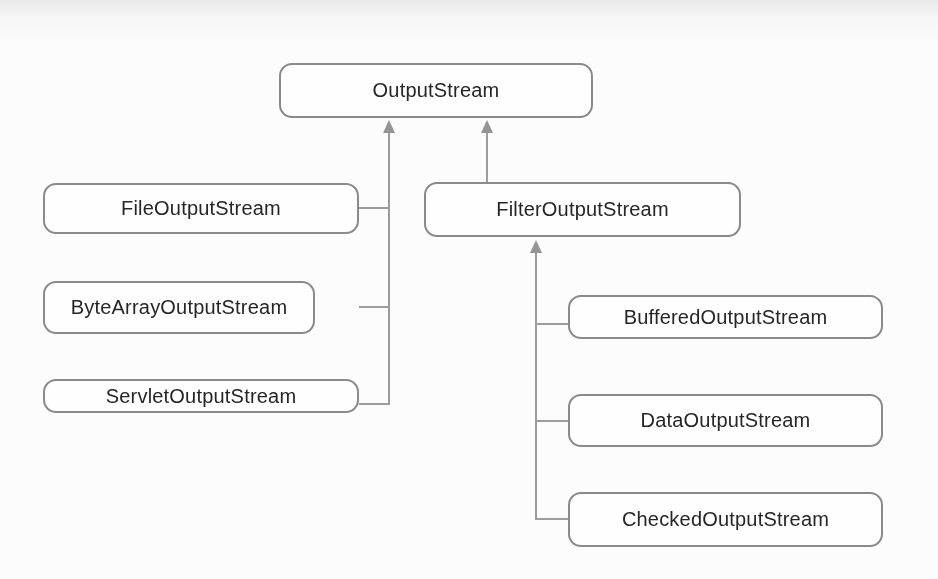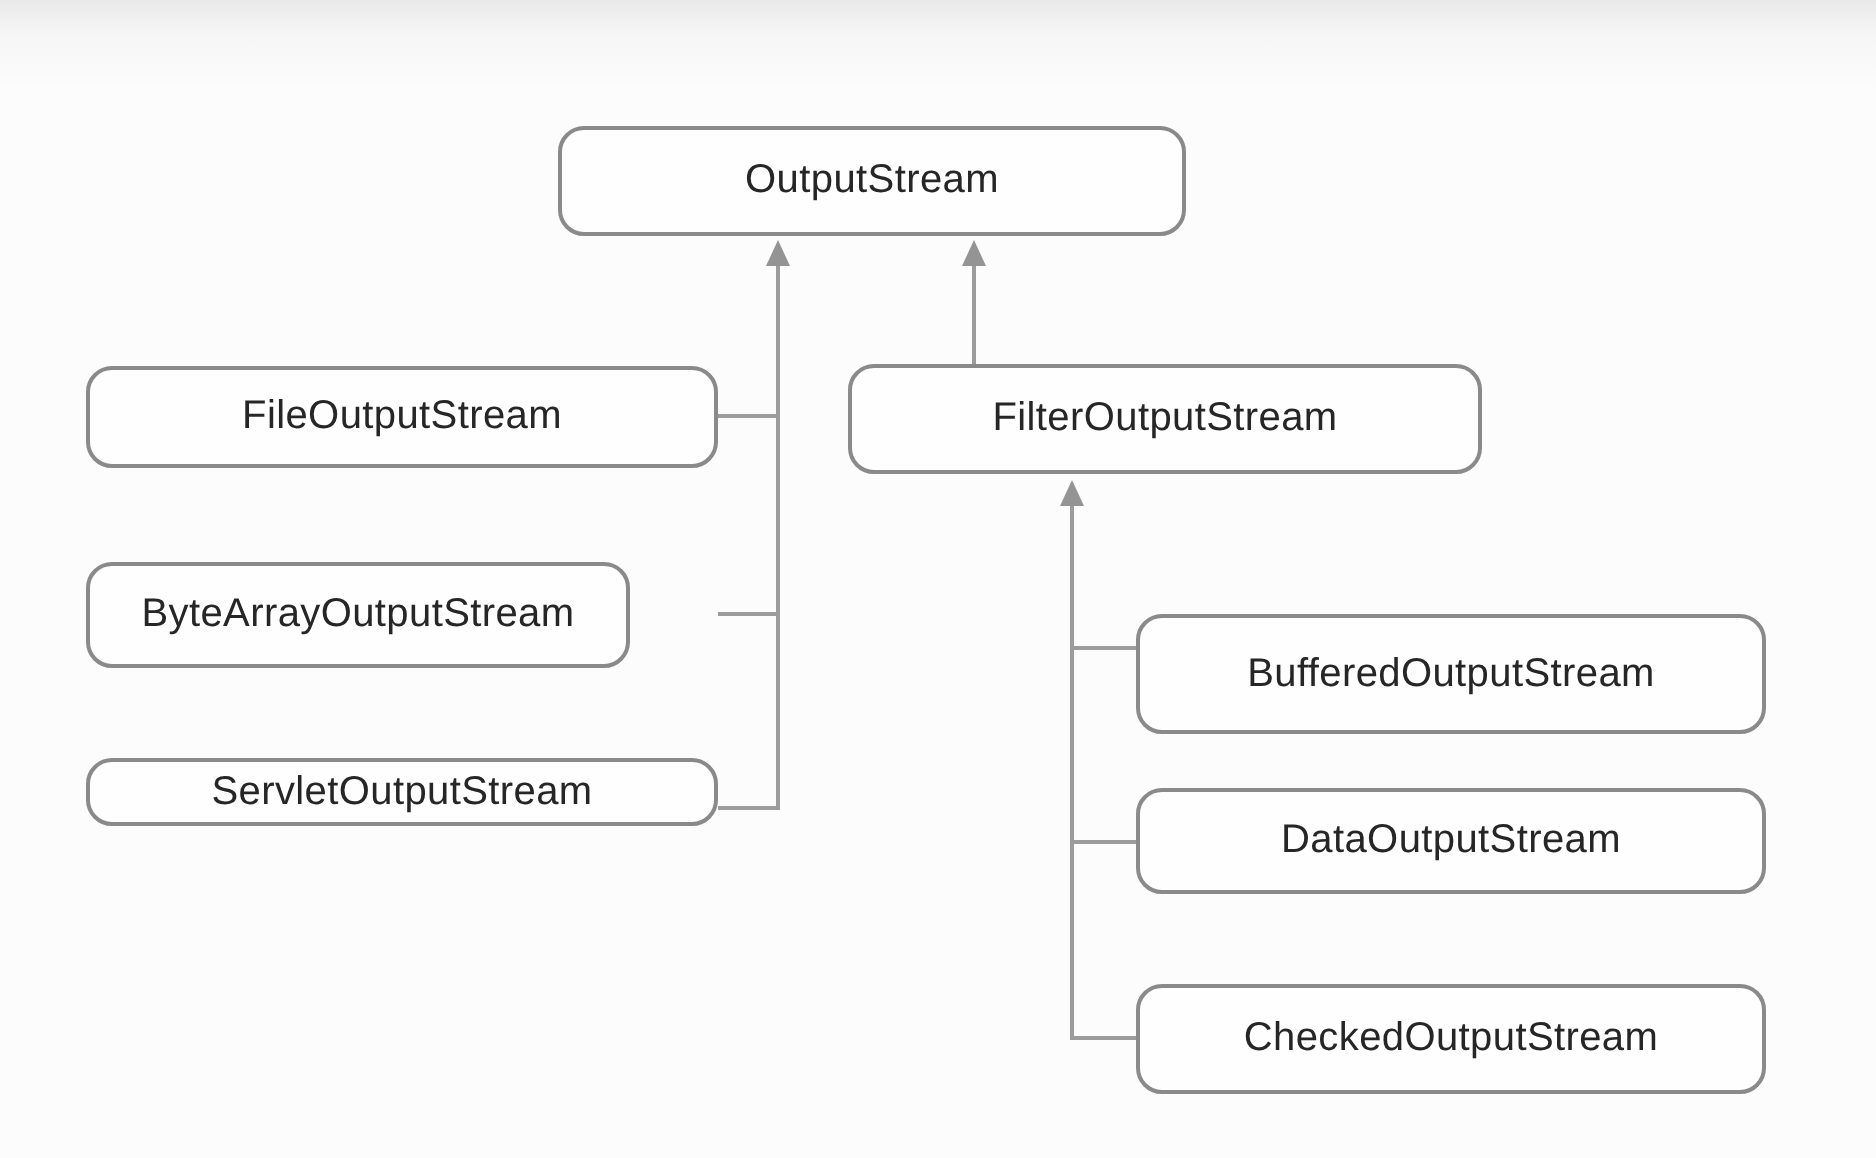--- a/index.html
+++ b/index.html
@@ -26,21 +26,21 @@
     color: #262626;
     letter-spacing: 0.2px;
     white-space: nowrap;
   }
   
   .node-outputstream        { left: 279px; top:  63px; width: 314px; height: 55px; }
   .node-fileoutputstream    { left:  43px; top: 183px; width: 316px; height: 51px; }
   .node-bytearrayoutputstream{ left:  43px; top: 281px; width: 272px; height: 53px; }
   .node-servletoutputstream { left:  43px; top: 379px; width: 316px; height: 34px; }
   .node-filteroutputstream  { left: 424px; top: 182px; width: 317px; height: 55px; }
-  .node-bufferedoutputstream{ left: 568px; top: 307px; width: 315px; height: 60px; }
+  .node-bufferedoutputstream{ left: 568px; top: 295px; width: 315px; height: 44px; }
   .node-dataoutputstream    { left: 568px; top: 394px; width: 315px; height: 53px; }
   .node-checkedoutputstream { left: 568px; top: 492px; width: 315px; height: 55px; }
 
   .line {
     position: absolute;
     background: #9c9c9c;
   }
   .arrowhead {
     position: absolute;
     width: 0; height: 0;

